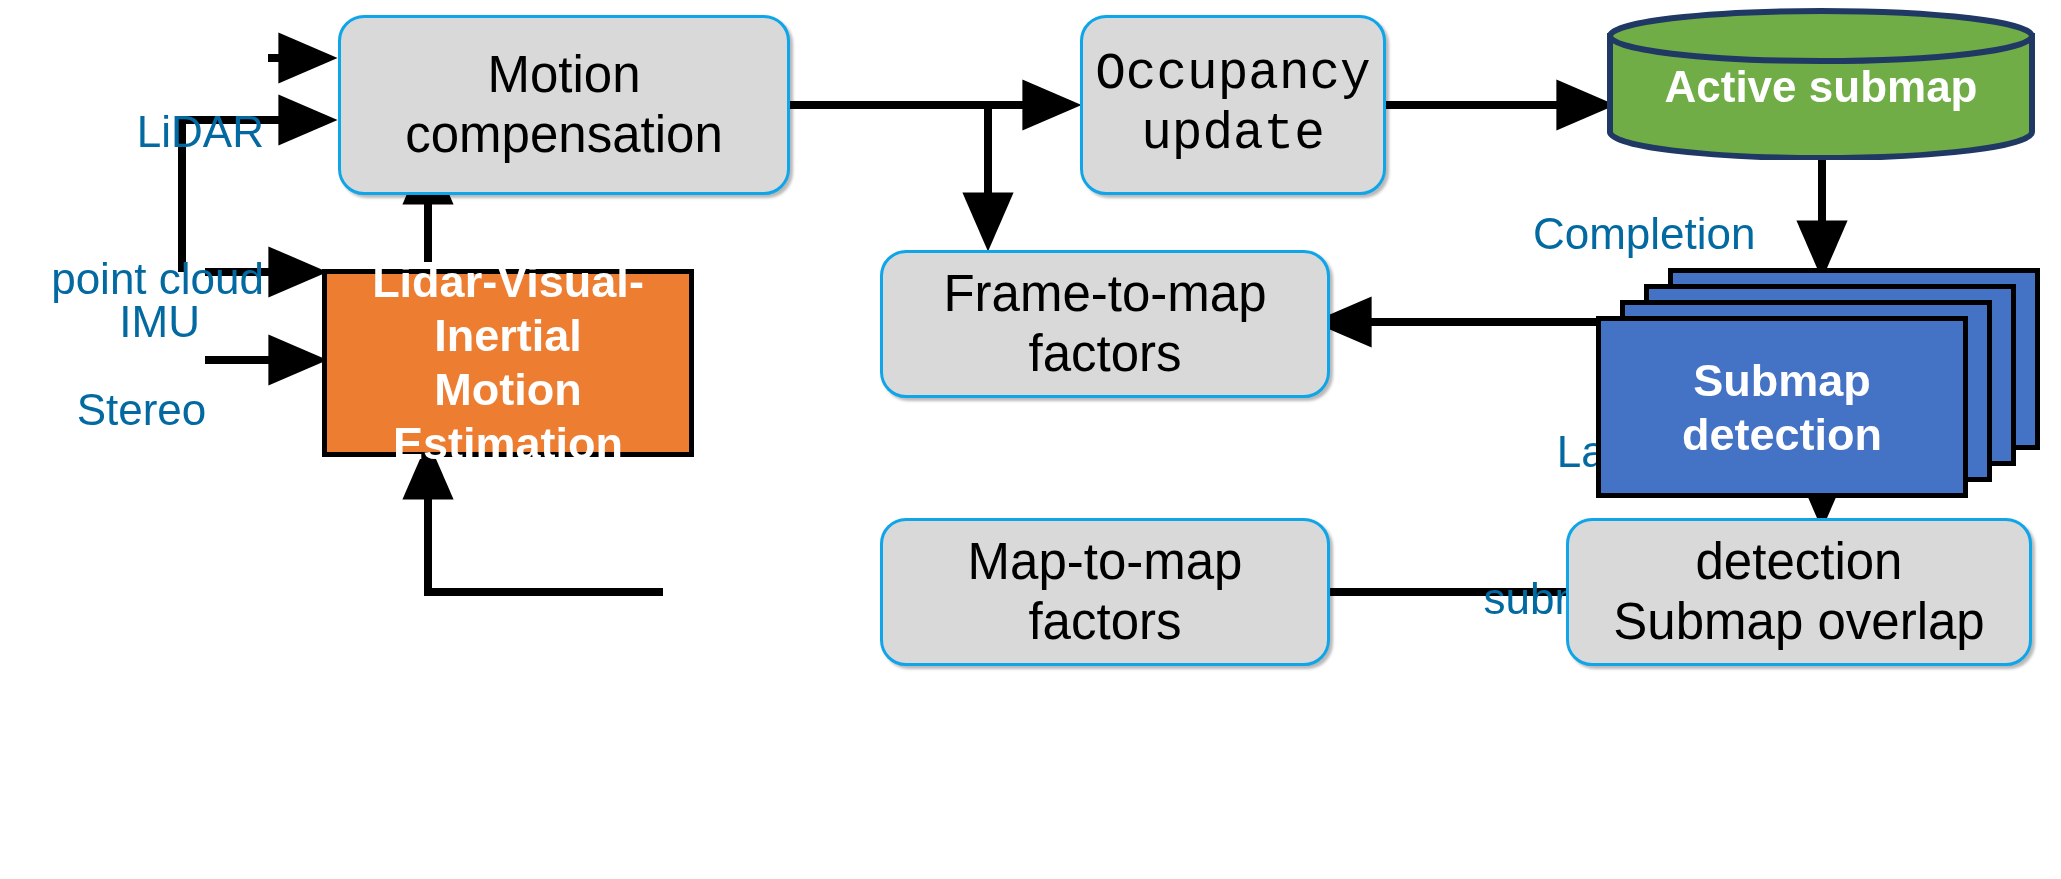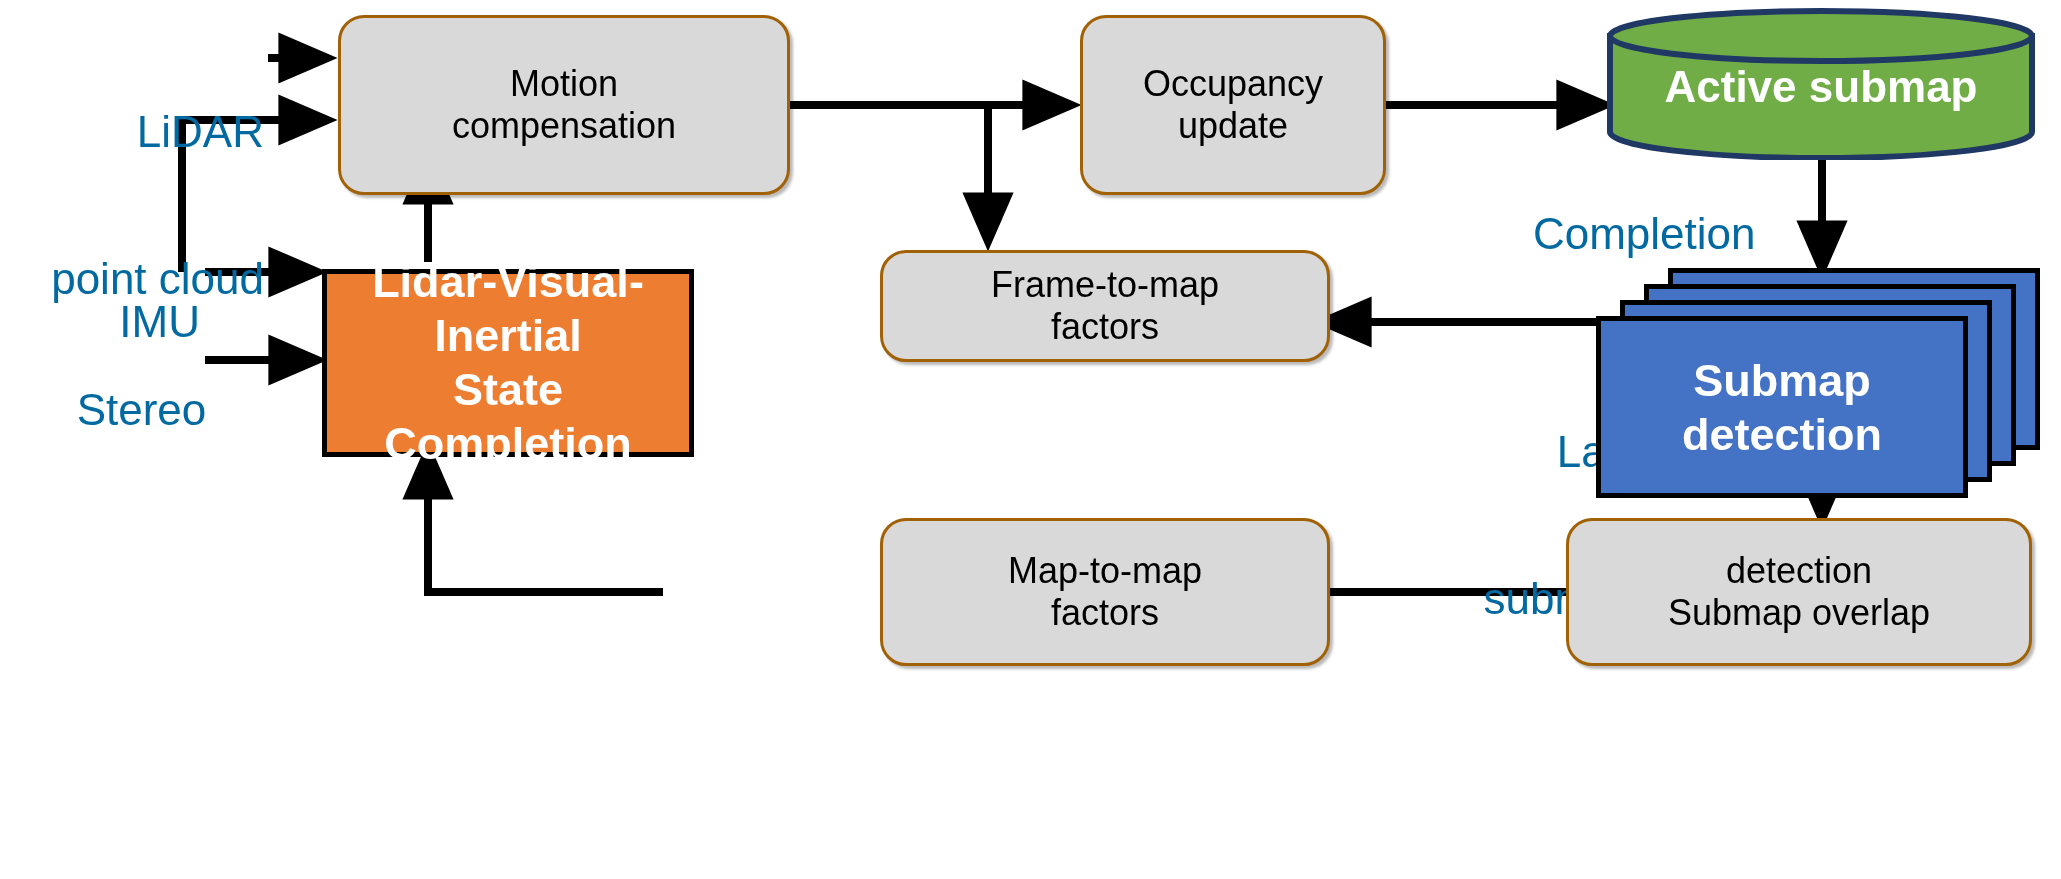--- a/index.html
+++ b/index.html
@@ -33,28 +33,28 @@
     line-height: 1.12;
     font-weight: 400;
     white-space: pre;
   }
 
   
   .proc-box {
     position: absolute;
     box-sizing: border-box;
     background: #d9d9d9;
-    border: 3px solid #a16207;
+    border: 3px solid #0ea5e9;
     border-radius: 26px;
     display: flex;
     align-items: center;
     justify-content: center;
     text-align: center;
     color: #000000;
-    font-size: 36px;
+    font-size: 51px;
     line-height: 1.18;
     font-weight: 400;
     box-shadow: 3px 3px 3px rgba(0,0,0,0.28);
   }
 
   
   .orange-box {
     position: absolute;
     box-sizing: border-box;
     background: #ED7D31;
@@ -171,28 +171,28 @@
     <div>submap</div>
   </div>
 
   <div class="proc-box" style="left:338px; top:15px; width:452px; height:180px;">
     <div>
       <div>Motion</div>
       <div>compensation</div>
     </div>
   </div>
 
-  <div class="proc-box" style="left:1080px; top:15px; width:306px; height:180px;">
+  <div class="proc-box" style="left:1080px; top:15px; width:306px; height:180px;font-family:Liberation Mono, monospace;">
     <div>
       <div>Occupancy</div>
       <div>update</div>
     </div>
   </div>
 
-  <div class="proc-box" style="left:880px; top:250px; width:450px; height:112px;">
+  <div class="proc-box" style="left:880px; top:250px; width:450px; height:148px;">
     <div>
       <div>Frame-to-map</div>
       <div>factors</div>
     </div>
   </div>
 
   <div class="proc-box" style="left:880px; top:518px; width:450px; height:148px;">
     <div>
       <div>Map-to-map</div>
       <div>factors</div>
@@ -202,21 +202,21 @@
   <div class="proc-box" style="left:1566px; top:518px; width:466px; height:148px;">
     <div>
       <div>detection</div>
       <div>Submap overlap</div>
     </div>
   </div>
 
   <div class="orange-box" style="left:322px; top:262px; width:372px; height:188px;margin-top:7px;">
     <div>
       <div>Lidar-Visual-Inertial</div>
-      <div>State Completion</div>
+      <div>Motion Estimation</div>
     </div>
   </div>
 
   <div class="cylinder" style="left:1606px; top:8px; width:430px; height:152px;">
     <svg width="430" height="152" viewBox="0 0 430 152" xmlns="http://www.w3.org/2000/svg">
       <path d="M 4,28 L 4,124 A 211,26 0 0 0 426,124 L 426,28 Z" fill="#70AD47" stroke="#1F3864" stroke-width="6"></path>
       <ellipse cx="215" cy="28" rx="211" ry="25" fill="#70AD47" stroke="#1F3864" stroke-width="6"></ellipse>
     </svg>
     <div class="cyl-label">Active submap</div>
   </div>

